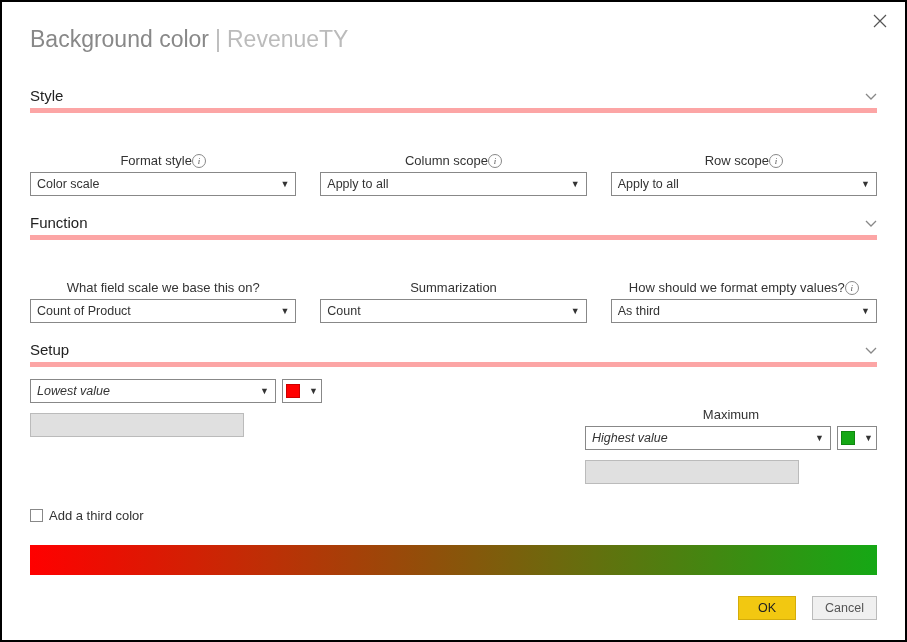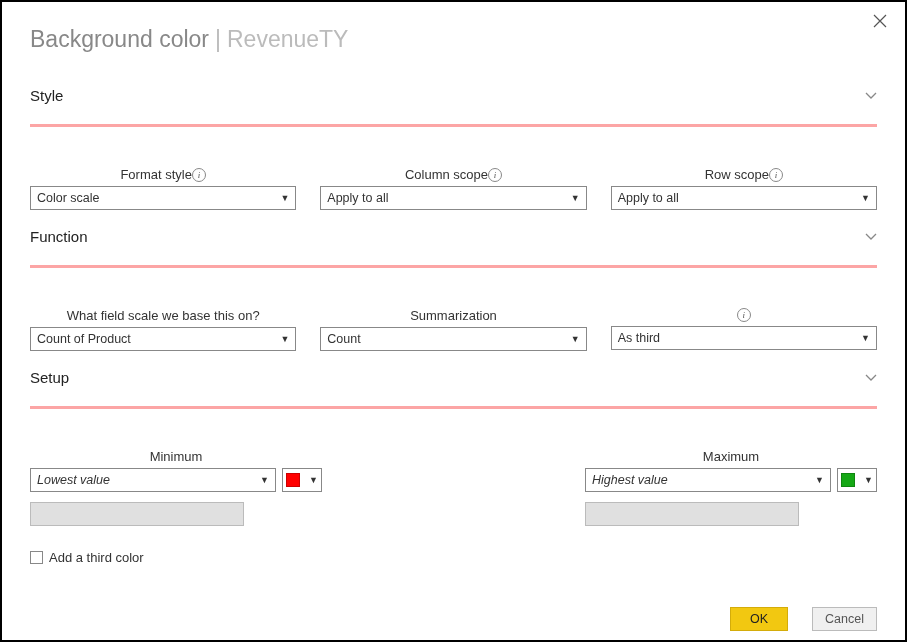--- a/index.html
+++ b/index.html
@@ -50,23 +50,23 @@
       font-weight: 300;
     }
     .title-sub {
       font-size: 23px;
       color: #bbb;
       font-weight: 400;
     }
     .section-header {
       display: flex;
       justify-content: space-between;
-      align-items: flex-start;
-      border-bottom: 3px solid #fca5a5;
-      padding-bottom: 20px;
+      align-items: flex-end;
+      border-bottom: 5px solid #fca5a5;
+      padding-bottom: 4px;
       margin-bottom: 12px;
       margin-top: 8px;
     }
     .section-header .label {
       font-size: 15px;
       color: #222;
       font-weight: 400;
     }
     .chevron {
       color: #888;
@@ -185,21 +185,21 @@
       background: #fff;
     }
     .gradient-bar {
       width: 100%;
       height: 30px;
     }
     .footer {
       margin-top: auto;
       display: flex;
       justify-content: flex-end;
-      gap: 24px;
+      gap: 16px;
       padding-top: 20px;
     }
     .btn {
       min-width: 58px;
       height: 24px;
       border: 1px solid #bbb;
       font-size: 12.5px;
       display: flex;
       align-items: center;
       justify-content: center;
@@ -295,42 +295,40 @@
       <div class="field-label">
         <span>Summarization</span>
       </div>
       <div class="select">
         <span>Count</span>
         <span class="caret">▼</span>
       </div>
     </div>
     <div class="col">
       <div class="field-label">
+        <span>How should we format empty values?</span>
         <span class="info-icon">i</span>
       </div>
       <div class="select">
         <span>As third</span>
         <span class="caret">▼</span>
       </div>
     </div>
   </div>
 
   <div class="section-header">
     <span class="label">Setup</span>
     <span class="chevron">
       <svg width="12" height="8" viewBox="0 0 12 8">
           <path d="M1 1 L6 6 L11 1" stroke="#888" stroke-width="1.3" fill="none"></path>
         </svg>
     </span>
   </div>
   <div class="setup-row">
     <div class="setup-col">
-      <div class="field-label">
-        <span>Minimum</span>
-      </div>
       <div class="min-max-controls">
         <div class="select">
           <span>Lowest value</span>
           <span class="caret">▼</span>
         </div>
         <div class="color-swatch">
           <div class="color-box" style="background:#ff0000"></div>
           <span class="caret">▼</span>
         </div>
       </div>

